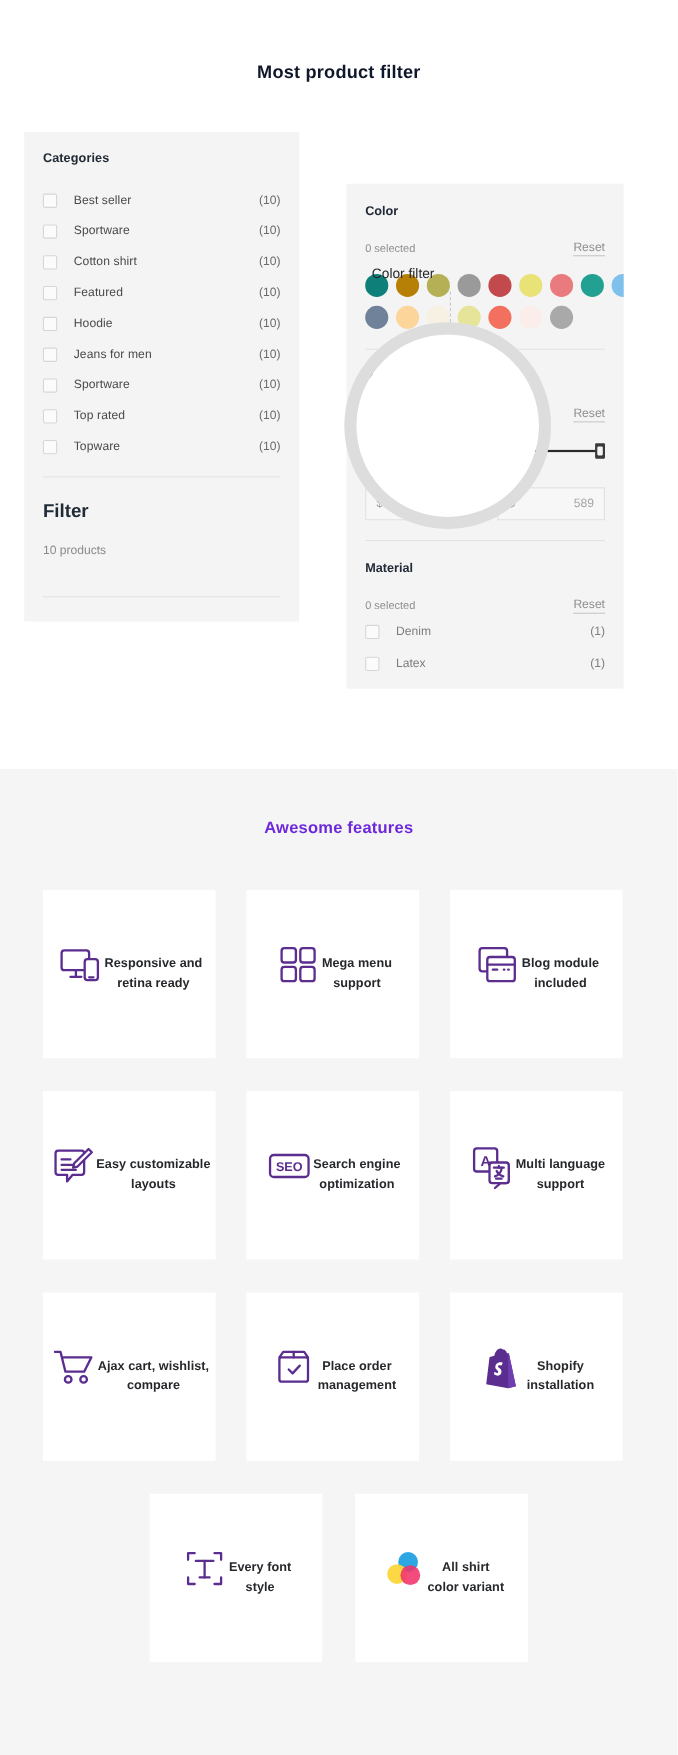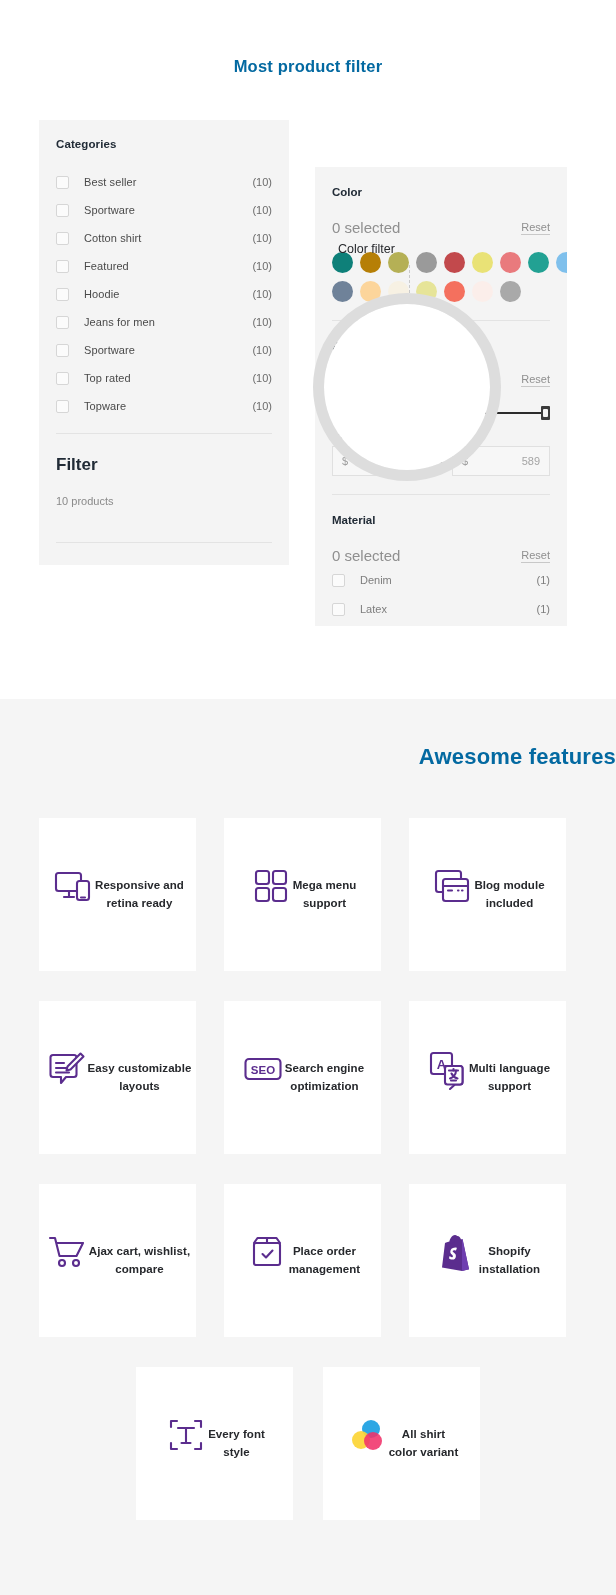--- a/index.html
+++ b/index.html
@@ -16,30 +16,30 @@
     background: #ffffff;
     padding: 0;
     position: relative;
     height: 699px;
   }
   .section-title {
     text-align: center;
     font-size: 16.5px;
     font-weight: 600;
     letter-spacing: .2px;
-    color: #0369a1;
+    color: #0f172a;
     padding-top: 57px;
   }
 
   .panels { position: relative; margin-top: 44px; height: 520px; }
 
   
   .cat-panel {
     position: absolute;
-    left: 39px; top: 0;
+    left: 22px; top: 0;
     width: 250px;
     background: #f4f4f4;
     padding: 18px 17px 0 17px;
   }
   .cat-title {
     font-size: 11.5px; font-weight: 700; color: #212b36;
     letter-spacing: .1px; margin-bottom: 18px;
   }
   .cat-row {
     display: flex; align-items: center;
@@ -82,21 +82,21 @@
     overflow: hidden;
   }
   .fil-head {
     font-size: 11.5px; font-weight: 700; color: #212b36;
     padding-top: 19px; padding-bottom: 0;
   }
   .fil-meta {
     display: flex; align-items: center; justify-content: space-between;
     padding-top: 21px;
   }
-  .fil-meta-text { font-size: 15px; color: #8f8f8f; }
+  .fil-meta-text { font-size: 10px; color: #8f8f8f; }
   .reset-link {
     font-size: 11px; color: #8f8f8f;
     border-bottom: 1px solid #c8c8c8;
     padding-bottom: 1px;
     cursor: pointer;
   }
   .swatch-grid {
     display: flex; flex-wrap: wrap; gap: 8px 7px;
     padding-top: 16px; width: 260px;
   }
@@ -176,22 +176,22 @@
     width: 1px; height: 28px;
     border-left: 1px dashed #c9c9c9;
   }
 
   
   .features {
     background: #f5f5f5;
     padding: 0 0 96px 0;
   }
   .features-title {
-    text-align: right; font-size: 22px; font-weight: 600;
-    color: #0369a1; padding-top: 45px; letter-spacing: .2px;
+    text-align: center; font-size: 15px; font-weight: 600;
+    color: #6d28d9; padding-top: 45px; letter-spacing: .2px;
   }
   .grid {
     display: flex; flex-wrap: wrap;
     gap: 30px 28px;
     padding: 0 39px;
     margin-top: 48px;
     justify-content: flex-start;
   }
   .card {
     width: 157px; height: 153px;

